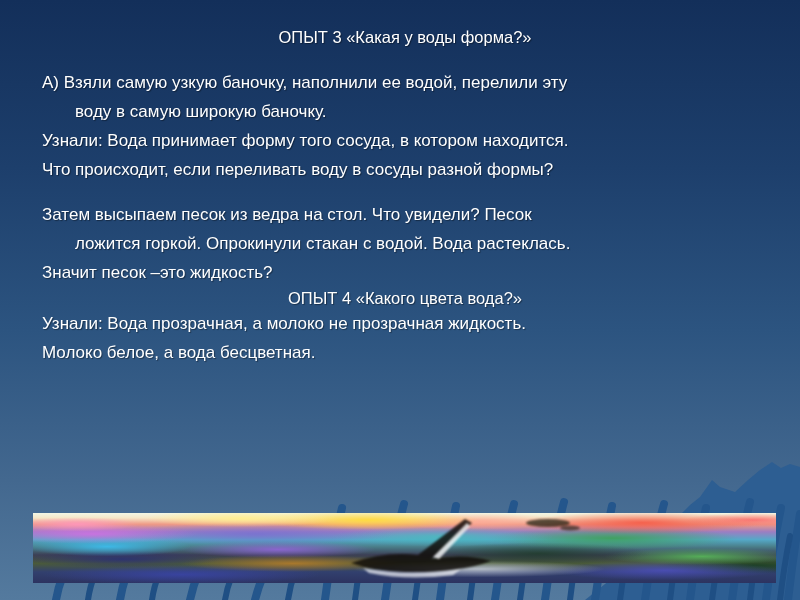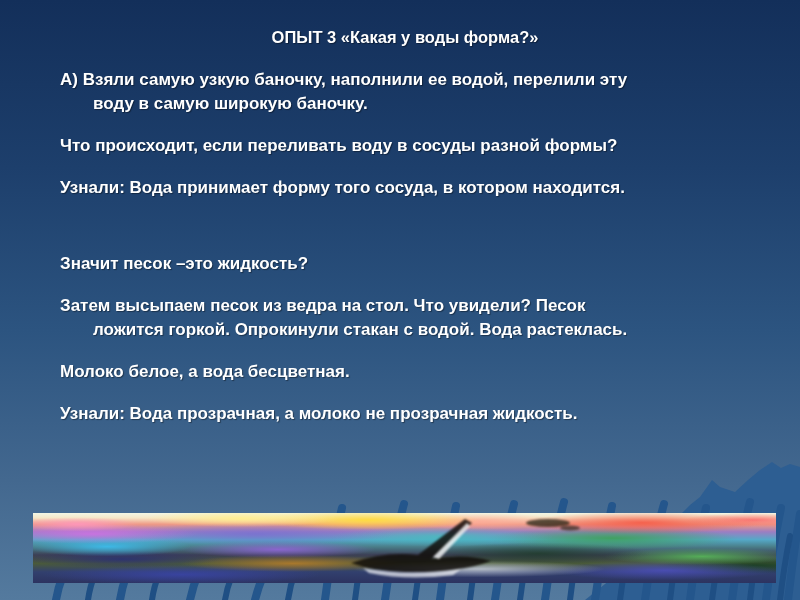--- a/index.html
+++ b/index.html
@@ -35,27 +35,27 @@
       radial-gradient(180px 12px at 60% 80%, rgba(230,235,240,.7), transparent 70%),
       radial-gradient(160px 14px at 85% 82%, rgba(80,80,200,.75), transparent 70%),
       radial-gradient(140px 12px at 97% 75%, rgba(20,60,30,.8), transparent 70%),
       radial-gradient(200px 14px at 20% 88%, rgba(60,70,180,.7), transparent 70%),
       linear-gradient(180deg,#f2f7e6 0%,#f6e8c8 7%,#ef9a86 16%,#9b7ec2 27%,#55a9c8 38%,#4a7f8a 48%,#3c3f55 60%,#4a5a3a 72%,#32406e 84%,#2c3360 100%);
   }
   .strip svg{filter:blur(1.2px);}
   
   .textcol{
     position:absolute;left:42px;top:26px;width:726px;z-index:4;
-    color:#fff;font-weight:bold;
+    color:#fff;font-weight:normal;
     text-shadow:1px 1px 1px rgba(0,0,0,.4);
   }
   .heading{text-align:center;font-size:16.5px;line-height:22px;}
   .title{margin-bottom:20px;}
   p.body{
-    margin:18px;font-size:17px;line-height:24px;
+    margin:0;font-size:17px;line-height:29px;
     white-space:pre-wrap;
     padding-left:33px;text-indent:-33px;
   }
   .spacer{height:16px;}
 </style>
 </head>
 <body>
 
 <div class="slide">
 
@@ -82,27 +82,28 @@
       <ellipse cx="515" cy="10" rx="22" ry="4" fill="rgba(20,30,15,0.7)"></ellipse>
       <ellipse cx="537" cy="15" rx="10" ry="2.5" fill="rgba(20,30,15,0.6)"></ellipse>
     </svg>
   </div>
 
   <div class="textcol">
     <div class="heading title">ОПЫТ 3 «Какая у воды форма?»</div>
 
     <p class="body">А) Взяли самую узкую баночку, наполнили ее водой, перелили эту
 воду в самую широкую баночку.</p>
+    <p class="body">Узнали: Вода принимает форму того сосуда, в котором находится.</p>
     <p class="body">Что происходит, если переливать воду в сосуды разной формы?</p>
-    <p class="body">Узнали: Вода принимает форму того сосуда, в котором находится.</p>
 
     <div class="spacer"></div>
 
-    <p class="body">Значит песок –это жидкость?</p>
     <p class="body">Затем высыпаем песок из ведра на стол. Что увидели? Песок
 ложится горкой. Опрокинули стакан с водой. Вода растеклась.</p>
+    <p class="body">Значит песок –это жидкость?</p>
 
+    <div class="heading">ОПЫТ 4 «Какого цвета вода?»</div>
 
+    <p class="body">Узнали: Вода прозрачная, а молоко не прозрачная жидкость.</p>
     <p class="body">Молоко белое, а вода бесцветная.</p>
-    <p class="body">Узнали: Вода прозрачная, а молоко не прозрачная жидкость.</p>
   </div>
 
 </div>
 
 </body></html>

